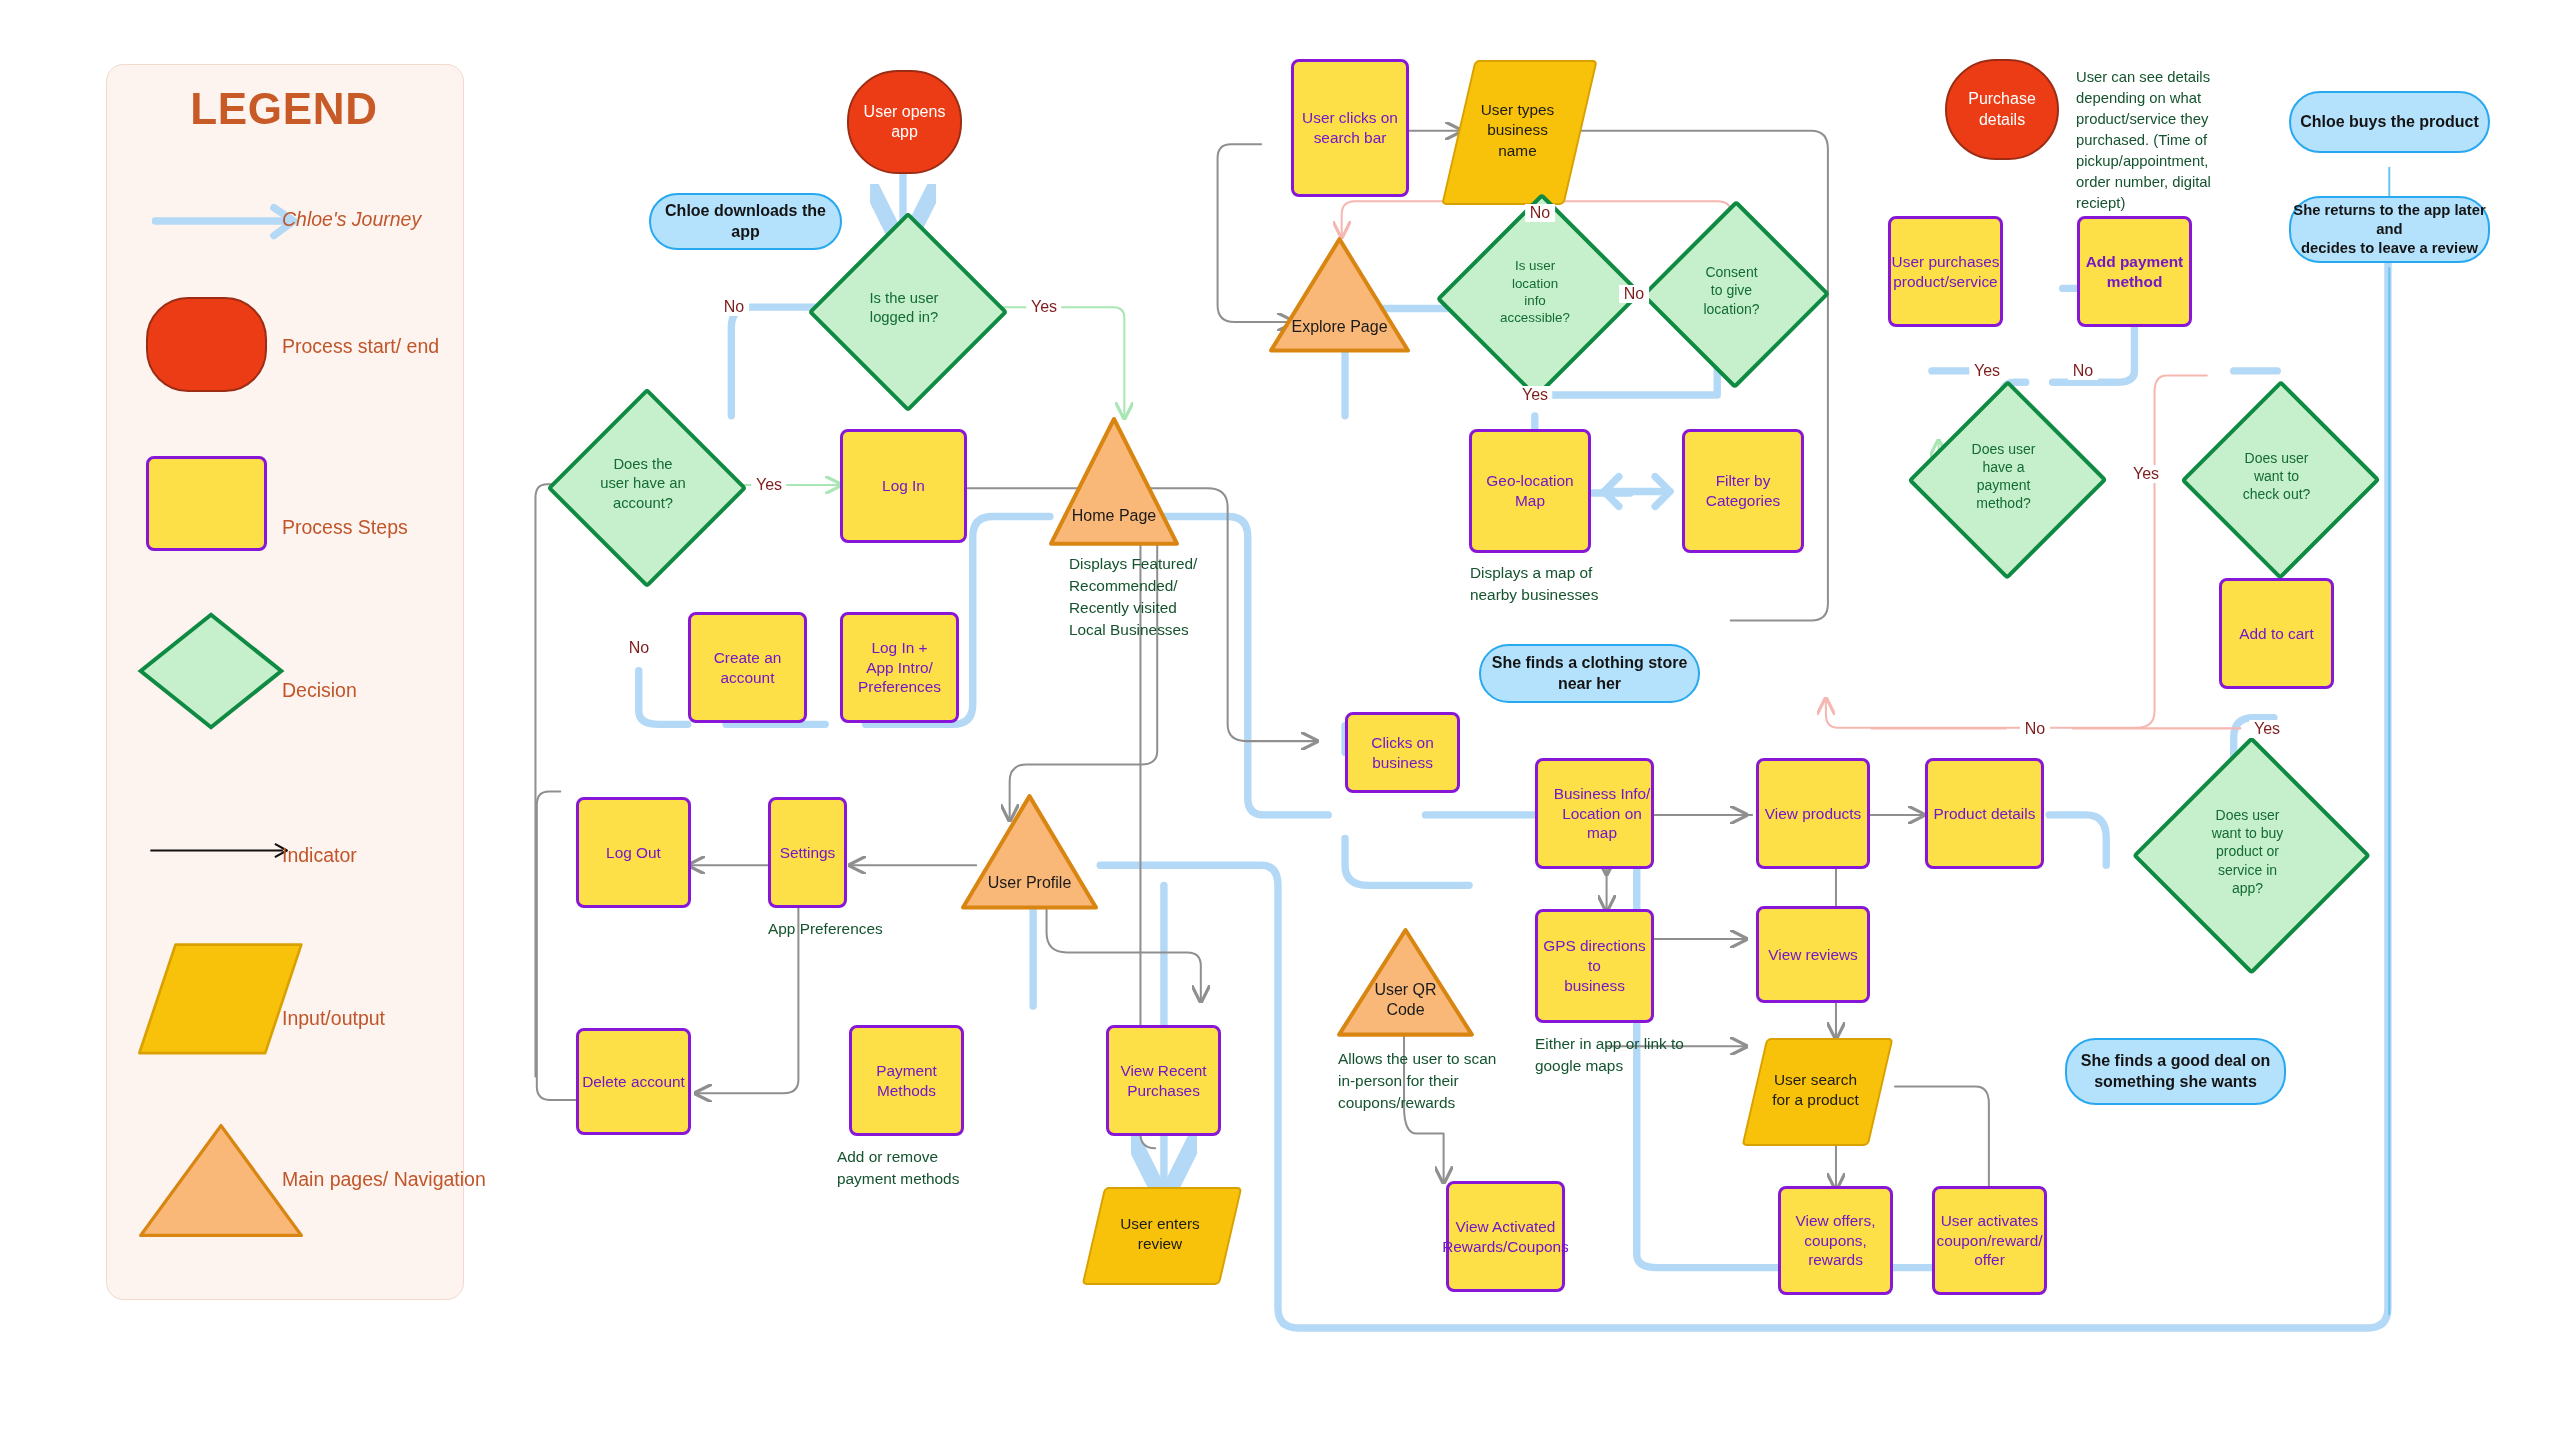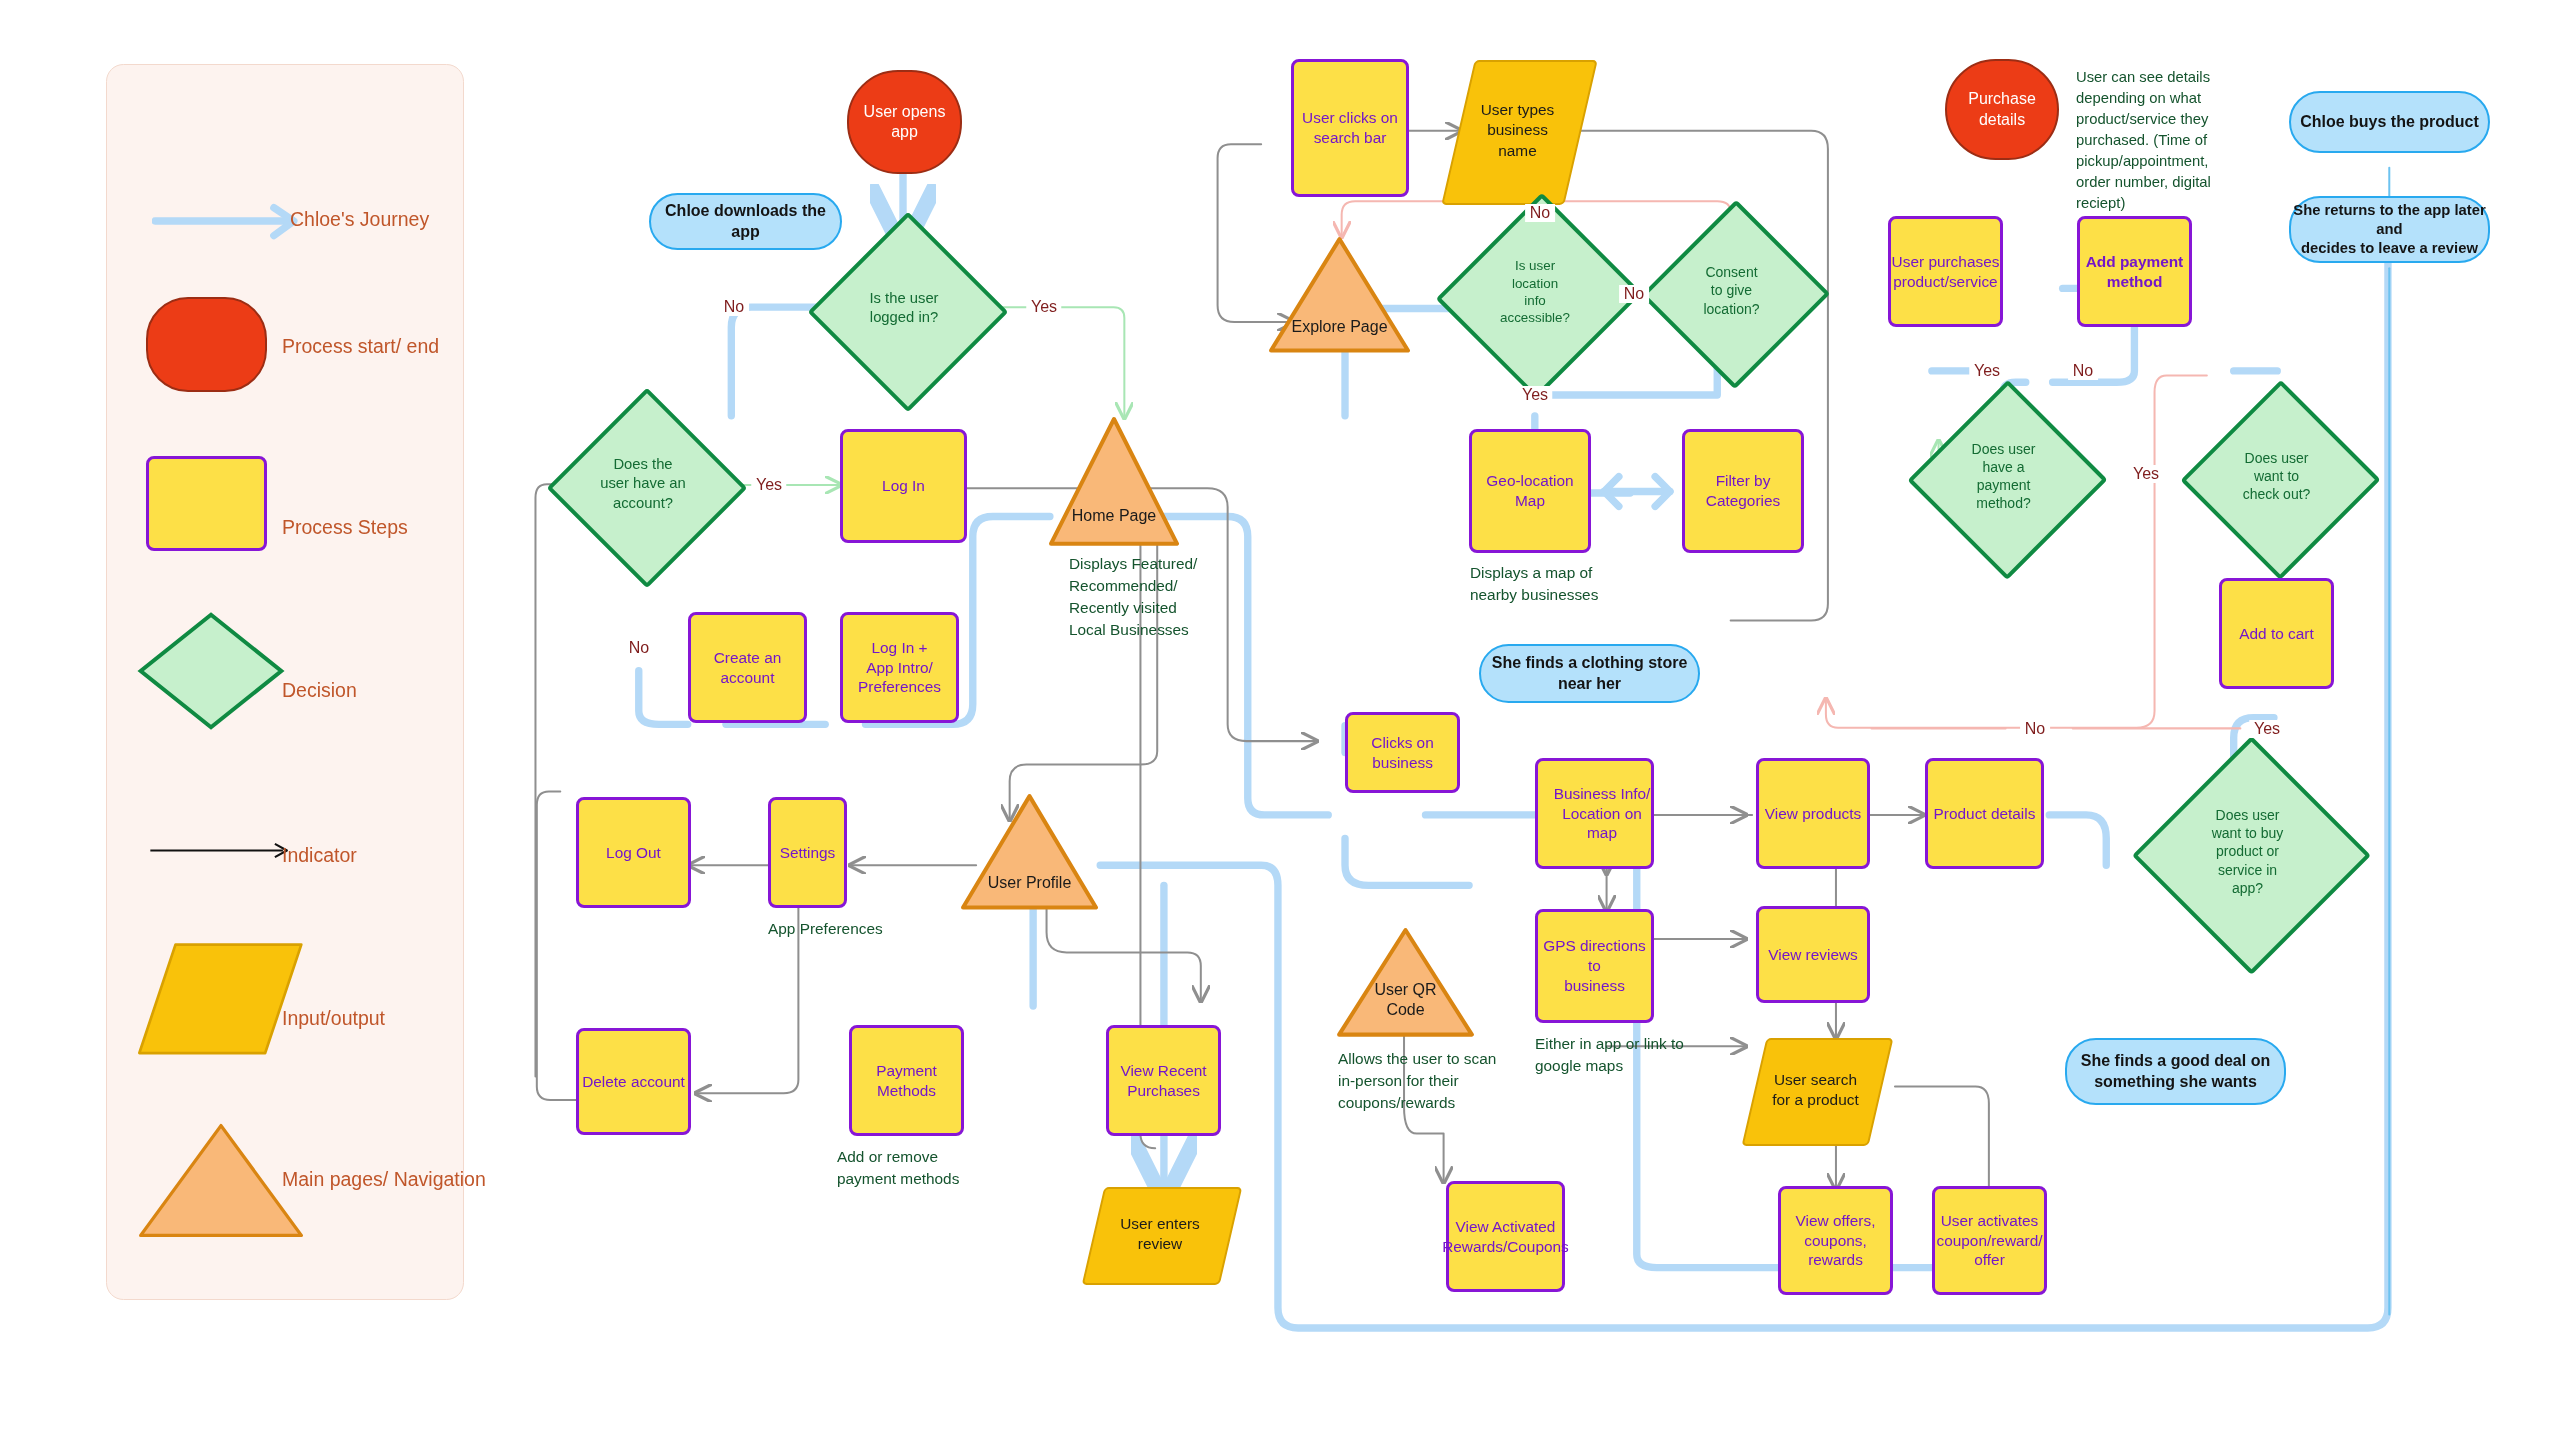--- a/index.html
+++ b/index.html
@@ -166,26 +166,27 @@
         <path d="M2737,1700 L2737,1770" marker-end="url(#ak)"></path>
         <path d="M2825,1620 L2945,1620 Q2965,1620 2965,1645 L2965,1890"></path>
         <path d="M2395,1215 L2395,1300" marker-end="url(#ak)"></path>
         <path d="M2395,1270 L2395,1355" marker-end="url(#ak)"></path>
         <path d="M2550,1215 L2612,1215"></path>
       </g>
     </g>
   </svg>
 
   <div class="legend-panel"></div>
+  <div class="legend-title">LEGEND</div>
 
   <svg class="legend-swatch" style="left:152px;top:201px;width:161px;height:40px;" viewBox="0 0 240 60" width="161" height="40">
     <path d="M4,30 L200,30" stroke="#b4d9f7" stroke-width="11" fill="none" stroke-linecap="round"></path>
     <path d="M182,10 L212,30 L182,52" stroke="#b4d9f7" stroke-width="11" fill="none" stroke-linecap="round" stroke-linejoin="round"></path>
   </svg>
-  <div class="legend-label" style="left:290px;top:207px;">Chloe's Journey</div>
+  <div class="legend-label" style="left:282px;top:207px;font-style:italic;">Chloe's Journey</div>
 
   <div class="legend-swatch startend" style="left:146px;top:297px;width:117px;height:91px;border-radius:42px;"></div>
   <div class="legend-label" style="left:282px;top:334px;">Process start/ end</div>
 
   <div class="legend-swatch proc" style="left:146px;top:456px;width:115px;height:89px;"></div>
   <div class="legend-label" style="left:282px;top:515px;">Process Steps</div>
 
   <svg class="legend-swatch" style="left:134px;top:604px;width:154px;height:134px;" viewBox="0 0 230 200" width="154" height="134">
     <polygon points="115,16 220,100 115,184 10,100" fill="#c6f0cc" stroke="#0f8a42" stroke-width="6"></polygon>
   </svg>

